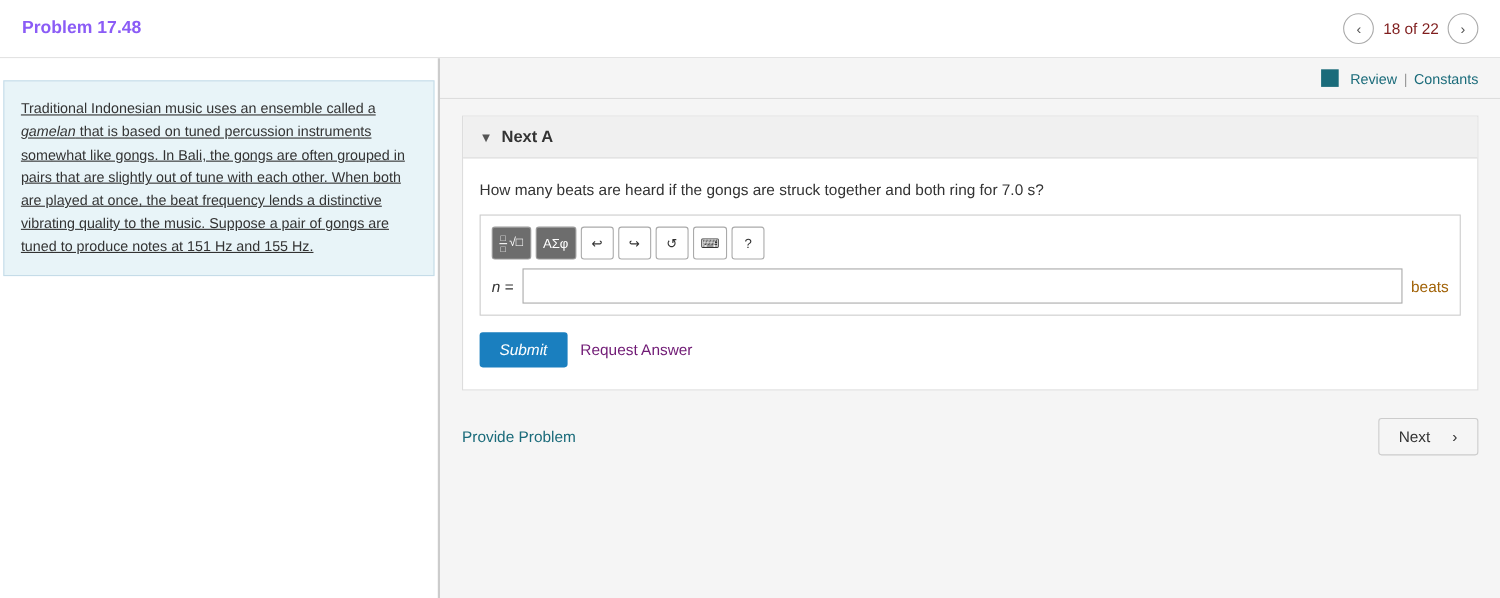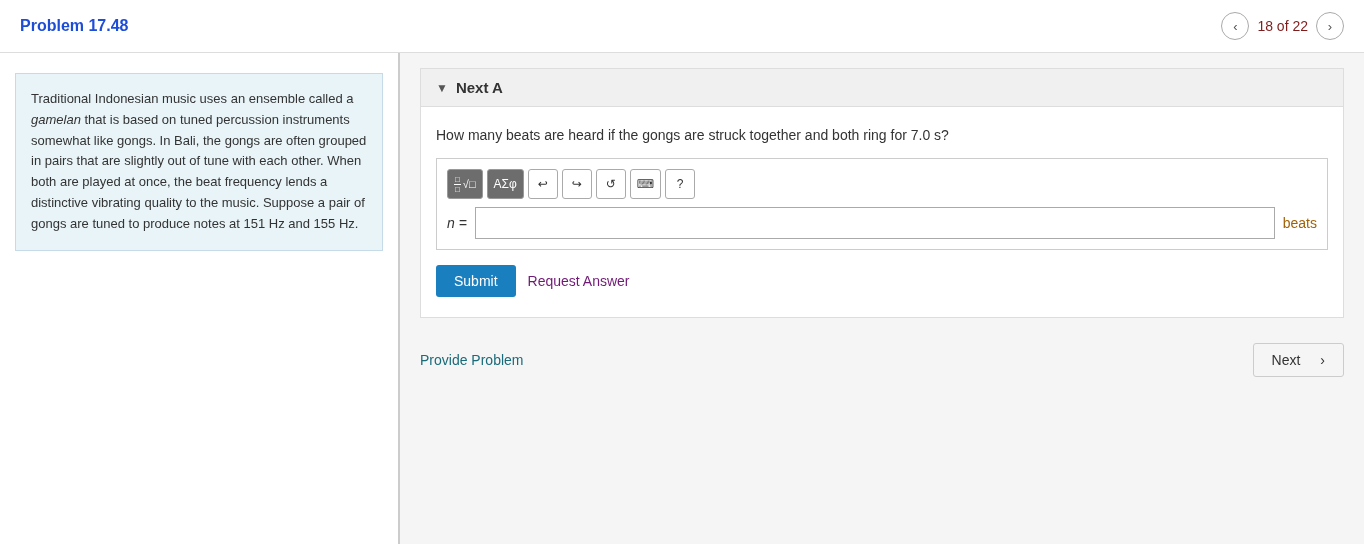--- a/index.html
+++ b/index.html
@@ -15,21 +15,21 @@
       display: flex;
       align-items: center;
       justify-content: space-between;
       padding: 12px 20px;
       border-bottom: 1px solid #ddd;
       background: #fff;
     }
     .header-title {
       font-size: 16px;
       font-weight: bold;
-      color: #1d4ed8;
+      color: #8b5cf6;
     }
     .nav-controls {
       display: flex;
       align-items: center;
       gap: 8px;
     }
     .nav-btn {
       width: 28px;
       height: 28px;
       border: 1px solid #aaa;
@@ -56,26 +56,27 @@
     
     .left-panel {
       width: 400px;
       min-width: 400px;
       border-right: 2px solid #ccc;
       padding: 0;
       background: #fff;
     }
     .problem-text {
       background: #e8f4f8;
-      margin: 20px 15px;
+      margin: 20px 3px;
       padding: 15px;
       font-size: 13px;
       line-height: 1.6;
       color: #333;
       border: 1px solid #c5dce8;
+      text-decoration: underline;
     }
     .problem-text em {
       font-style: italic;
     }
 
     
     .right-panel {
       flex: 1;
       padding: 0;
       background: #f5f5f5;
@@ -206,20 +207,21 @@
       margin-top: 5px;
     }
     .submit-btn {
       background: #1a7fbf;
       color: #fff;
       border: none;
       padding: 8px 18px;
       font-size: 14px;
       cursor: pointer;
       border-radius: 3px;
+      font-style: italic;
     }
     .request-answer-link {
       color: #701a75;
       text-decoration: none;
       font-size: 14px;
     }
 
     
     .footer-bar {
       display: flex;
@@ -261,20 +263,26 @@
 <div class="main-layout">
 
   <div class="left-panel">
     <div class="problem-text">
       Traditional Indonesian music uses an ensemble called a <em>gamelan</em> that is based on tuned percussion instruments somewhat like gongs. In Bali, the gongs are often grouped in pairs that are slightly out of tune with each other. When both are played at once, the beat frequency lends a distinctive vibrating quality to the music. Suppose a pair of gongs are tuned to produce notes at 151 Hz and 155 Hz.
     </div>
   </div>
 
   <div class="right-panel">
 
+    <div class="top-bar">
+      <span class="review-icon"></span>
+      <a href="#" class="review-link">Review</a>
+      <span class="divider-bar">|</span>
+      <a href="#" class="constants-link">Constants</a>
+    </div>
 
     <div class="part-section">
       <div class="part-header">
         <span class="collapse-arrow">▼</span>
         <span>Next A</span>
       </div>
       <div class="part-content">
         <div class="question-text">How many beats are heard if the gongs are struck together and both ring for 7.0 s?</div>
 
         <div class="math-input-box">

